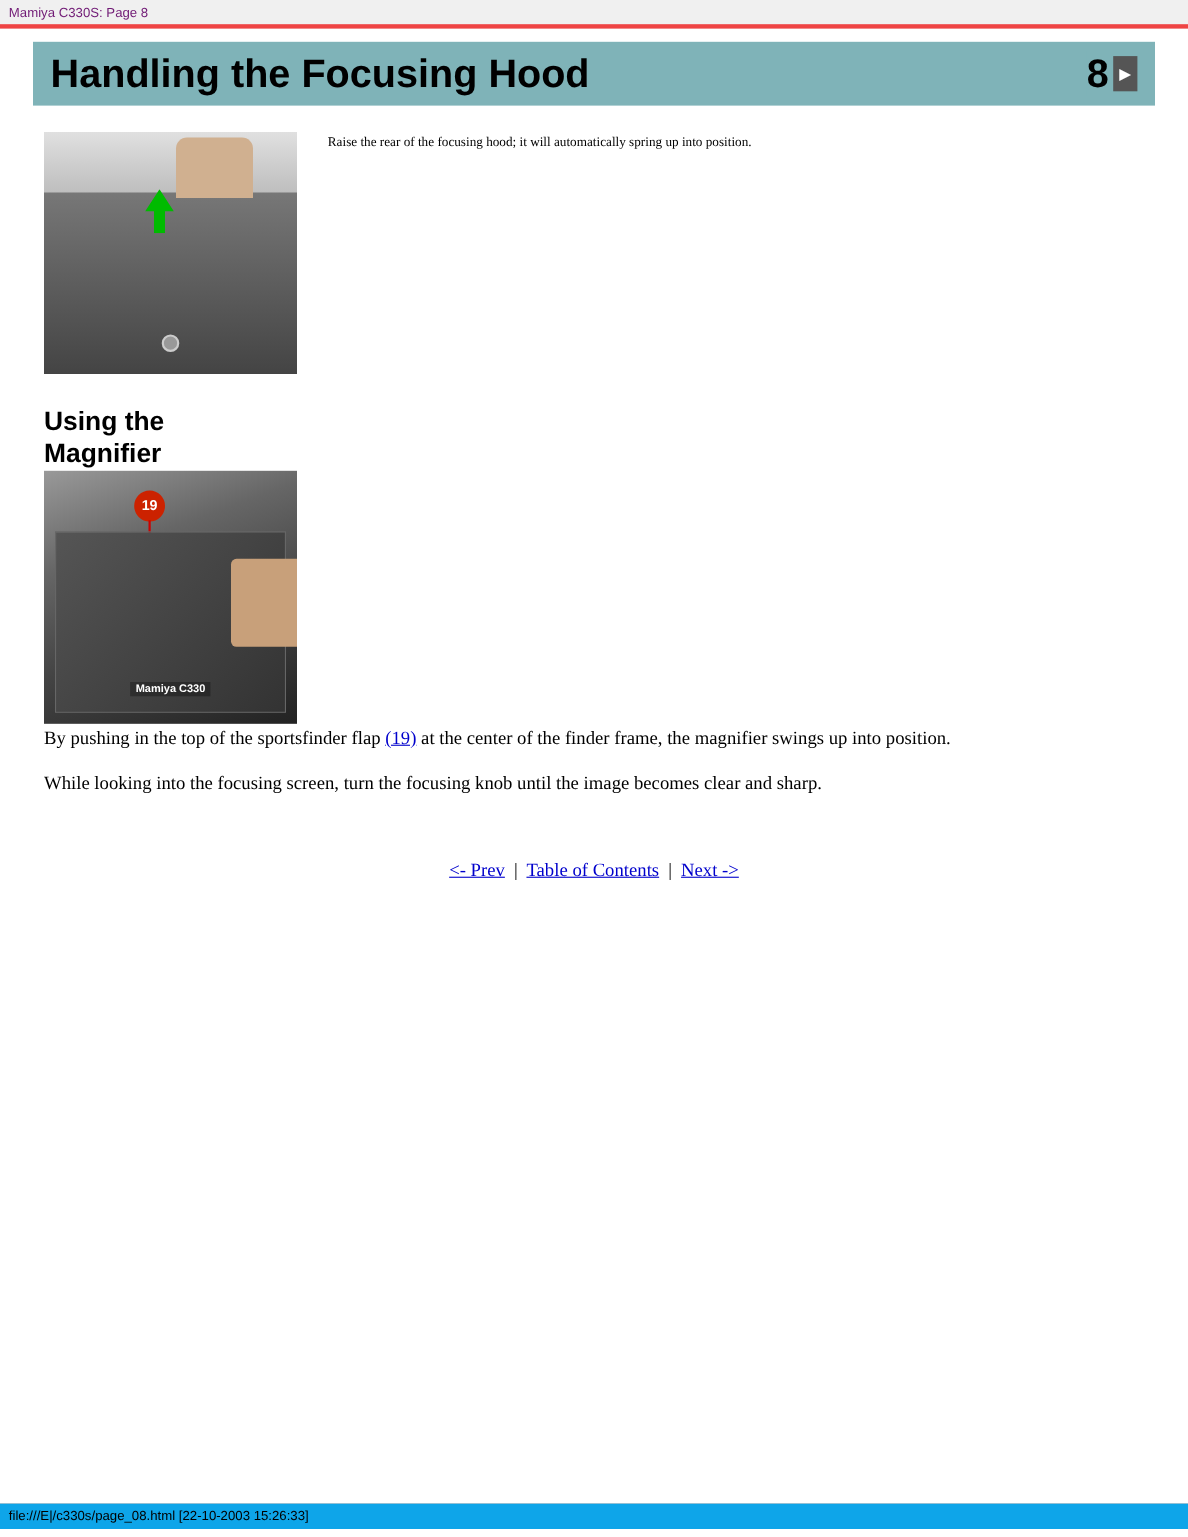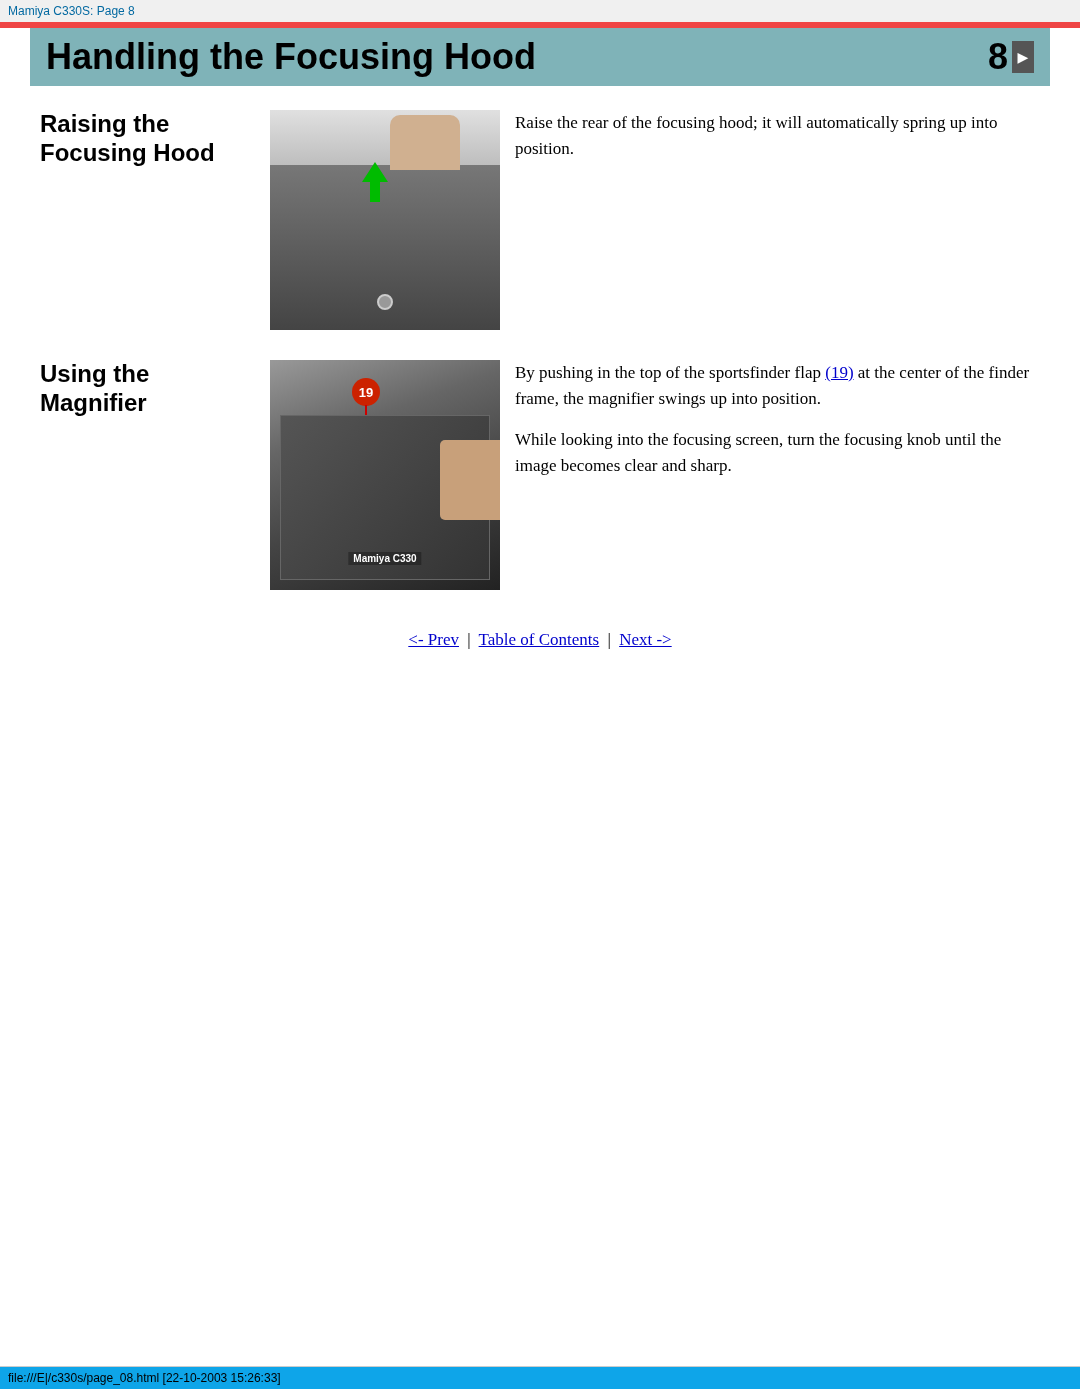--- a/index.html
+++ b/index.html
@@ -14,28 +14,28 @@
       background: #ffffff;
       color: #000000;
       width: 1080px;
       min-height: 1397px;
       position: relative;
     }
 
     #browser-title {
       font-family: Arial, sans-serif;
       font-size: 12px;
-      color: #0369a1;
+      color: #701a75;
       padding: 4px 8px;
       background: #f0f0f0;
-      border-bottom: 6px solid #ef4444;
+      border-bottom: 4px solid #ef4444;
     }
 
     #page-wrapper {
-      padding: 0 30px 60px 30px;
+      padding: 12px 30px 60px 30px;
     }
 
     
     #header-banner {
       background-color: #7fb3b8;
       display: flex;
       align-items: center;
       justify-content: space-between;
       padding: 8px 16px;
       margin-bottom: 24px;
@@ -101,23 +101,24 @@
     }
 
     .section-image {
       flex-shrink: 0;
       width: 215px;
       margin-right: 30px;
     }
 
     .section-desc {
       flex: 1;
-      font-size: 17px;
+      font-size: 12px;
       line-height: 1.5;
       padding-top: 0;
+      margin-left: 13px;
     }
 
     
     .cam-img1 {
       width: 230px;
       height: 220px;
       background: linear-gradient(to bottom, #aaa 0%, #777 30%, #555 60%, #333 100%);
       position: relative;
     }
 
@@ -164,21 +165,21 @@
       font-size: 12px;
       color: #000;
       padding: 4px 8px;
       background: #0ea5e9;
       border-top: 1px solid #ccc;
     }
 
     
     .section2-row {
       display: flex;
-      flex-direction: row;
+      flex-direction: column;
       align-items: flex-start;
       margin-bottom: 10px;
     }
 
     .section2-desc {
       flex: 1;
       font-size: 17px;
       line-height: 1.5;
     }
 
@@ -206,23 +207,20 @@
     <div id="page-number-box">
       <span id="page-number">8</span>
       <span id="next-arrow-btn">▶</span>
     </div>
   </div>
 
   <div id="content-area">
 
     <div class="section-row">
 
-      <div class="section-title-col">
-        <div class="section-title">Raising the Focusing Hood</div>
-      </div>
 
       <div class="section-image">
         <div class="cam-img1">
 
           <div style="position:absolute;top:0;left:0;right:0;height:60px;background:linear-gradient(to bottom,#e0e0e0,#bbb);"></div>
           <div style="position:absolute;top:55px;left:0;right:0;height:165px;background:linear-gradient(to bottom,#777,#444);"></div>
 
           <div style="position:absolute;top:5px;left:120px;width:70px;height:55px;background:#d0b090;border-radius:10px 10px 0 0;"></div>
 
           <div style="position:absolute;top:52px;left:90px;">

